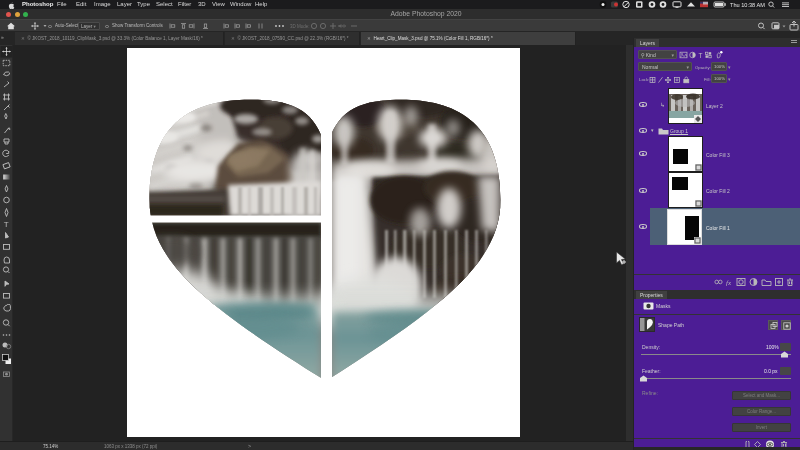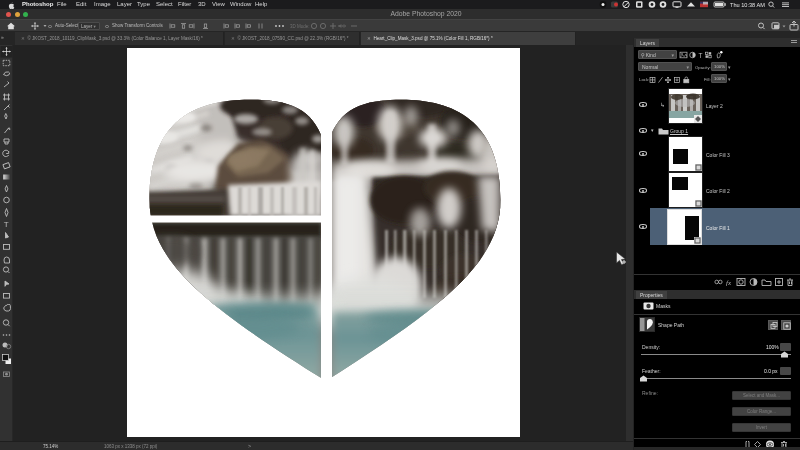--- a/index.html
+++ b/index.html
@@ -13,21 +13,21 @@
   #titletext { position:absolute; top:0; left:26px; width:800px; height:10px; line-height:10px; text-align:center; color:#a5a5a5; font-size:6.8px; }
   #optionsbar { position:absolute; left:0; top:19px; width:800px; height:12px; background:#3a3a3a; border-top:1px solid #434343; color:#bdbdbd; font-size:4.5px; }
   .ob { position:absolute; top:0; height:12px; line-height:12px; white-space:nowrap; }
   .obbox { position:absolute; top:2px; height:8px; line-height:8px; background:#303030; border:1px solid #4a4a4a; border-radius:1px; padding:0 2px; }
   .cb { position:absolute; top:4.5px; width:3.5px; height:3.5px; border:1px solid #8a8a8a; border-radius:50%; }
   #tabbar { position:absolute; left:0; top:31px; width:800px; height:14px; background:#252525; font-size:4.6px; color:#969696; }
   .tab { position:absolute; top:1px; height:13px; line-height:13px; white-space:nowrap; overflow:hidden; background:#2e2e2e; border-right:1px solid #222; padding-left:6px; }
   #toolbar { position:absolute; left:0; top:45px; width:13px; height:396px; background:#313131; border-right:1px solid #272727; }
   #workspace { position:absolute; left:14px; top:45px; width:619px; height:396px; background:#222222; }
   #statusbar { position:absolute; left:0; top:441px; width:633px; height:9px; background:#2c2c2c; border-top:1px solid #1e1e1e; color:#b5b5b5; font-size:4.5px; }
-  #rpanel { position:absolute; left:633px; top:38px; width:167px; height:412px; background:#000000; border-left:1px solid #232323; color:#c8c8c8; font-size:5px; }
+  #rpanel { position:absolute; left:633px; top:38px; width:167px; height:412px; background:#4c1d95; border-left:1px solid #232323; color:#c8c8c8; font-size:5px; }
   .ptabrow { position:absolute; left:0; width:167px; height:9px; background:#2e2e2e; }
   .ptab { position:absolute; left:2px; top:0.5px; height:8.5px; line-height:8.5px; padding:0 4px; background:#404040; color:#dadada; font-size:5px; }
   .pmenu { position:absolute; right:4px; top:2px; width:6px; height:1px; background:#9a9a9a; box-shadow:0 2px 0 #9a9a9a; }
   .ddbox { position:absolute; background:#424242; border:1px solid #525252; border-radius:1px; color:#c6c6c6; }
   .lbl { position:absolute; white-space:nowrap; }
   .eye { position:absolute; width:7.5px; height:4.5px; border:1px solid #c9c9c9; border-radius:50%; }
   .eye::after { content:""; position:absolute; left:1.7px; top:0.6px; width:2.2px; height:2.2px; border-radius:50%; background:#c9c9c9; }
   .thumbbox { position:absolute; width:33px; background:#fff; outline:1px solid #1e1e1e; }
   .pbtn { position:absolute; left:98px; width:59px; height:9px; background:#424242; border:1px solid #363636; border-radius:1px; color:#7f7f7f; text-align:center; line-height:8px; font-size:4.5px; }
 </style>

